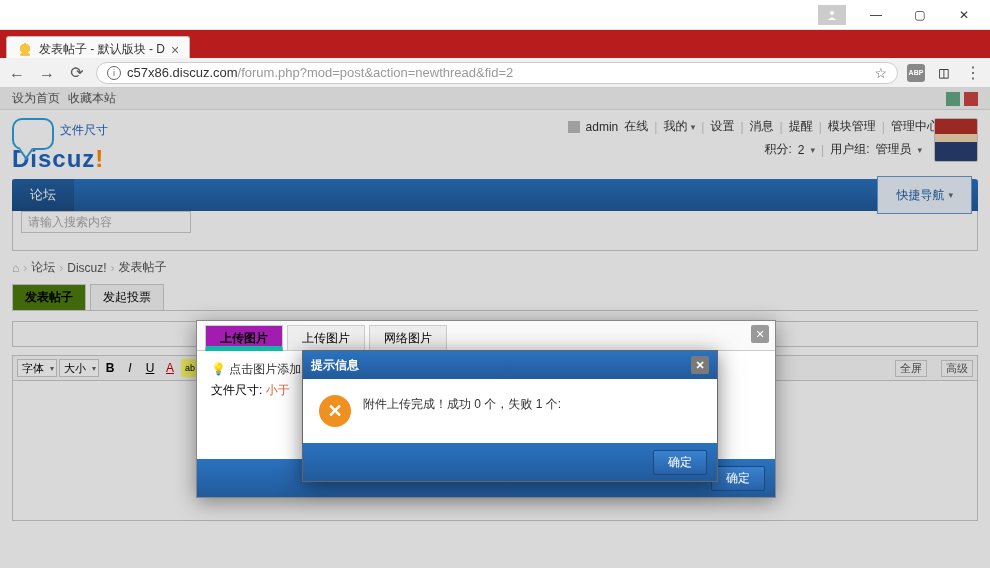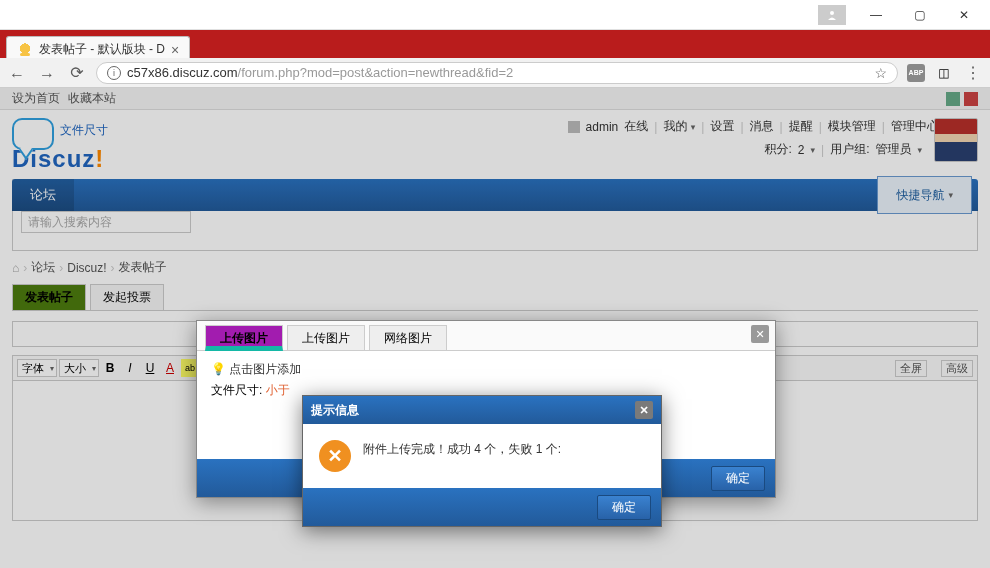--- a/index.html
+++ b/index.html
@@ -87,21 +87,21 @@
 .up-tab.active { background:#a21caf; border-bottom:5px solid #14b8a6; margin-bottom:-1px; font-weight:bold; }
 .up-close { position:absolute; right:6px; top:4px; width:18px; height:18px; background:#999; color:#fff; display:flex; align-items:center; justify-content:center; font-size:11px; border-radius:2px; }
 .up-body { padding:10px 14px; font-size:12px; }
 .up-body .bulb { color:#f0a020; }
 .up-body .hint { color:#333; }
 .up-body .size { color:#e06030; }
 .up-footer { height:38px; background:linear-gradient(to bottom,#2a72c0,#225a9a); display:flex; align-items:center; justify-content:flex-end; padding:0 10px; }
 .btn-ok { background:linear-gradient(to bottom,#3a82d0,#2862a8); color:#fff; border:1px solid #1a4a80; padding:3px 14px; font-size:12px; border-radius:2px; }
 
 
-.alert-modal { position:absolute; left:302px; top:262px; width:360px; background:#fff; border:1px solid #666; box-shadow:0 4px 20px rgba(0,0,0,0.5); z-index:10;margin-top:45px; }
+.alert-modal { position:absolute; left:302px; top:262px; width:416px; background:#fff; border:1px solid #666; box-shadow:0 4px 20px rgba(0,0,0,0.5); z-index:10; }
 .alert-head { height:28px; background:linear-gradient(to bottom,#2a72c0,#225a9a); color:#fff; display:flex; align-items:center; padding:0 8px; font-size:12px; font-weight:bold; }
 .alert-close { margin-left:auto; width:18px; height:18px; background:#7a7a7a; color:#fff; display:flex; align-items:center; justify-content:center; font-size:11px; border-radius:2px; }
 .alert-body { padding:16px; display:flex; gap:12px; font-size:12px; color:#333; }
 .alert-ico { width:32px; height:32px; border-radius:50%; background:#f09020; display:flex; align-items:center; justify-content:center; color:#fff; font-size:18px; font-weight:bold; flex-shrink:0; }
 .alert-msg { line-height:1.6; }
 .alert-foot { height:38px; background:linear-gradient(to bottom,#2a72c0,#225a9a); display:flex; align-items:center; justify-content:flex-end; padding:0 10px; }
 </style>
 </head>
 <body>
 
@@ -281,20 +281,20 @@
   </div>
 
   <div class="alert-modal">
     <div class="alert-head">
       <span>提示信息</span>
       <div class="alert-close">✕</div>
     </div>
     <div class="alert-body">
       <div class="alert-ico">✕</div>
       <div class="alert-msg">
-        <div>附件上传完成！成功 4 个，失败 1 个:</div>
+        <div>附件上传完成！成功 0 个，失败 1 个:</div>
       </div>
     </div>
     <div class="alert-foot">
       <button class="btn-ok">确定</button>
     </div>
   </div>
 </div>
 
 </body></html>

